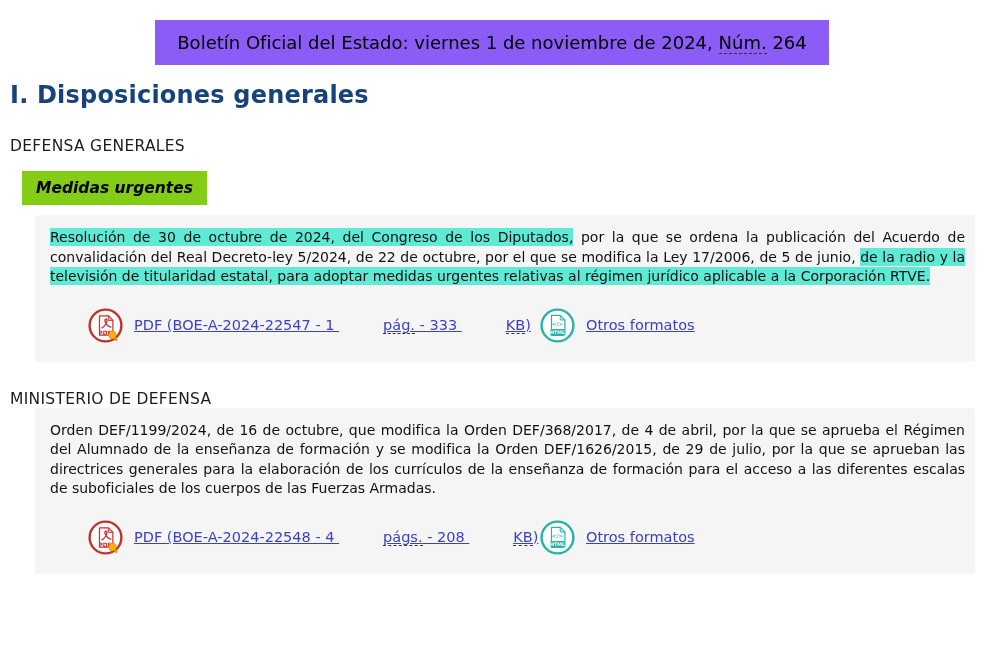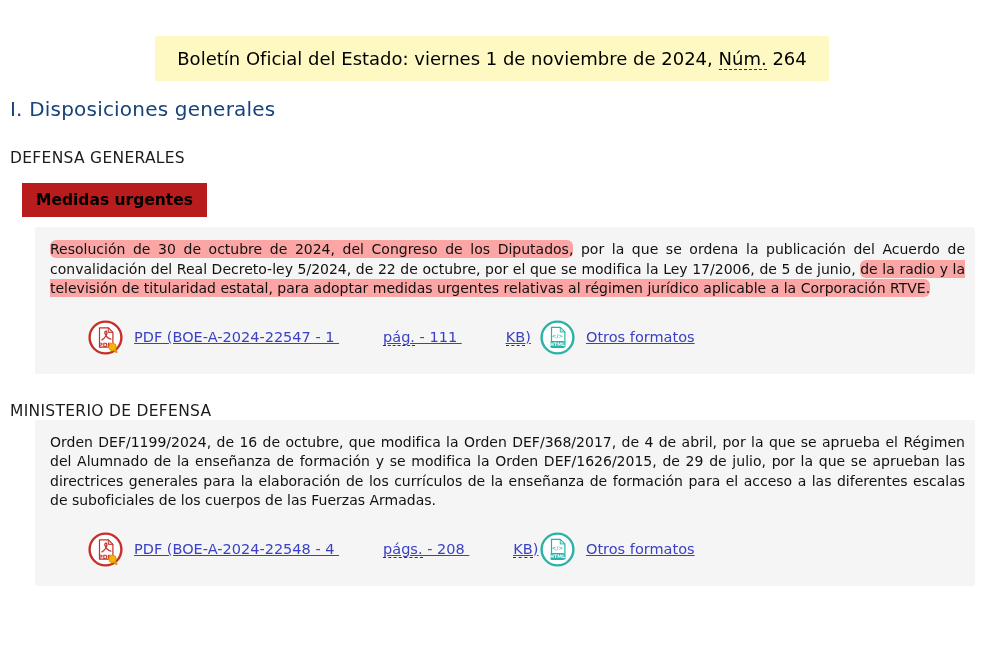--- a/index.html
+++ b/index.html
@@ -8,78 +8,77 @@
     height: 646px;
     background: #ffffff;
     font-family: "DejaVu Sans", "Liberation Sans", sans-serif;
     color: #1a1a1a;
     overflow: hidden;
   }
 
   
   .banner {
     display: table;
-    margin: 36px auto 0 auto;
-    background: #fef9c3;
+    margin: 20px auto 0 auto;
+    background: #8b5cf6;
     padding: 12px 22px;
     font-size: 18px;
     color: #000000;
     white-space: nowrap;
   }
   .banner abbr {
     text-decoration: none;
     border-bottom: 1px dashed #333333;
   }
 
   
   .page-title {
     margin: 16px 0 0 10px;
-    font-size: 20px;
-    font-weight: normal;
+    font-size: 24px;
+    font-weight: bold;
     color: #17427a;
     letter-spacing: .2px;
   }
 
   .department {
     margin: 28px 0 0 10px;
     font-size: 15.5px;
     color: #1c1c1c;
     letter-spacing: .3px;
   }
 
   .topic {
     display: table;
     margin: 16px 0 10px 22px;
     font-size: 15.5px;
     font-weight: bold;
     color: #000000;
     padding: 8px 14px;
   }
-  .topic.highlighted { background: #b91c1c; }
+  .topic.highlighted { background: #84cc16; font-style: italic; }
   .topic.plain { background: transparent; margin-left: 26px; padding: 8px 0; }
 
   
   .item-box {
     margin: 0 9px 0 35px;
     background: #f5f5f5;
     border-radius: 2px;
     padding: 13px 10px 18px 15px;
   }
   .summary {
     margin: 0;
     font-size: 14px;
     line-height: 19.5px;
     text-align: justify;
     color: #111111;
   }
   .summary mark {
-    background: #fca5a5;
+    background: #5eead4;
     color: inherit;
     padding: 1px 0;
-    border-radius: 6px;
   }
 
   
   .links {
     display: flex;
     align-items: center;
     margin-top: 20px;
     padding-left: 37px;
   }
   .link-group {
@@ -131,21 +130,21 @@
           <svg viewBox="0 0 40 40" width="37" height="37" aria-hidden="true">
             <circle cx="20" cy="20" r="17.2" fill="#ffffff" stroke="#c5302b" stroke-width="2.6"></circle>
             <path d="M13.5 9.5 h9.5 l5 5 v16 h-14.5 z" fill="#ffffff" stroke="#c5302b" stroke-width="1.3" stroke-linejoin="round"></path>
             <path d="M23 9.5 v5 h5 z" fill="#f3c2c0" stroke="#c5302b" stroke-width="1" stroke-linejoin="round"></path>
             <path d="M16.2 22.5 c3.2-1.8 6.2-6.3 5.2-8.6 c-.8-1.7-2.7-.4-2 1.6 c.9 2.7 3.4 5.8 6.4 6.3" fill="none" stroke="#c5302b" stroke-width="1.4" stroke-linecap="round"></path>
             <text x="19.5" y="29.8" text-anchor="middle" font-size="6.4" font-weight="bold" fill="#c5302b">PDF</text>
             <path d="M29 32.5 l2.8 3.2" stroke="#e09600" stroke-width="2.4" stroke-linecap="round"></path>
             <circle cx="27.6" cy="30.2" r="4" fill="#f7b500" stroke="#e09600" stroke-width="1"></circle>
           </svg>
         </span>
-        <a class="doc-link"><span>PDF (BOE-A-2024-22547 - 1 </span><abbr>pág.</abbr><span> - 111 </span><abbr>KB</abbr><span>)</span></a>
+        <a class="doc-link"><span>PDF (BOE-A-2024-22547 - 1 </span><abbr>pág.</abbr><span> - 333 </span><abbr>KB</abbr><span>)</span></a>
       </div>
       <div class="link-group">
         <span class="icon-wrap">
           <svg viewBox="0 0 40 40" width="37" height="37" aria-hidden="true">
             <circle cx="20" cy="20" r="17.2" fill="#ffffff" stroke="#29b2a8" stroke-width="2.6"></circle>
             <path d="M13.5 9 h9.5 l5 5 v16 h-14.5 z" fill="#ffffff" stroke="#29b2a8" stroke-width="1.3" stroke-linejoin="round"></path>
             <path d="M23 9 v5 h5 z" fill="#bfe9e6" stroke="#29b2a8" stroke-width="1" stroke-linejoin="round"></path>
             <text x="20" y="21" text-anchor="middle" font-size="6" font-weight="bold" fill="#29b2a8">&lt;/&gt;</text>
             <rect x="12.3" y="23.8" width="15.4" height="7.6" rx="1.6" fill="#29b2a8"></rect>
             <text x="20" y="29.6" text-anchor="middle" font-size="5.2" font-weight="bold" fill="#ffffff">HTML</text>

